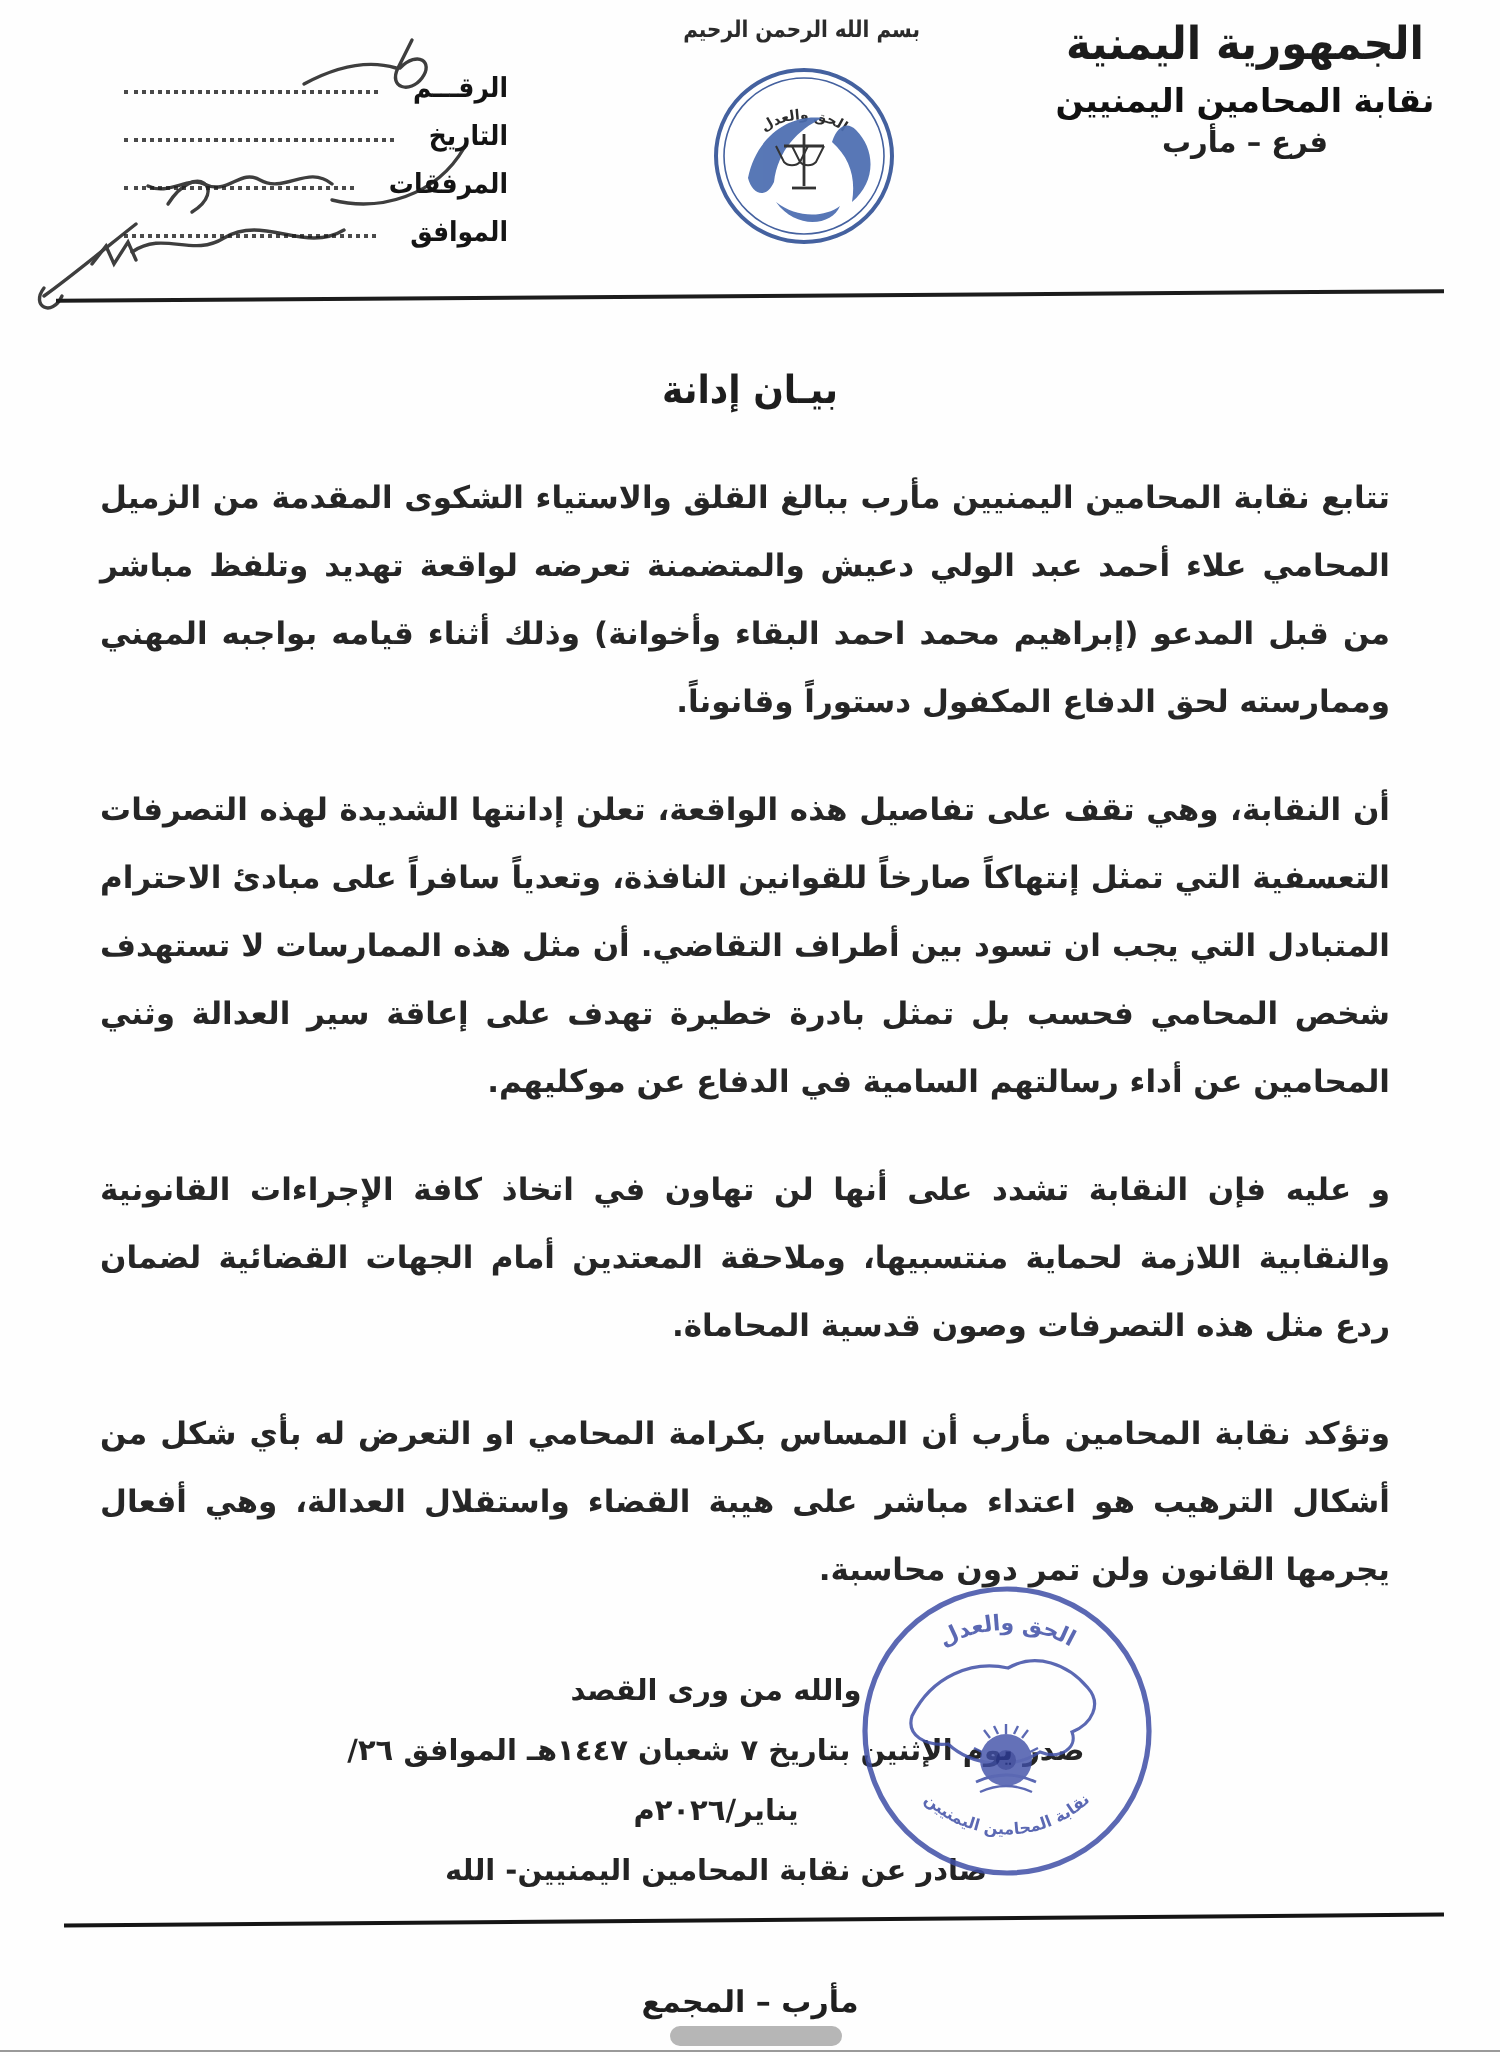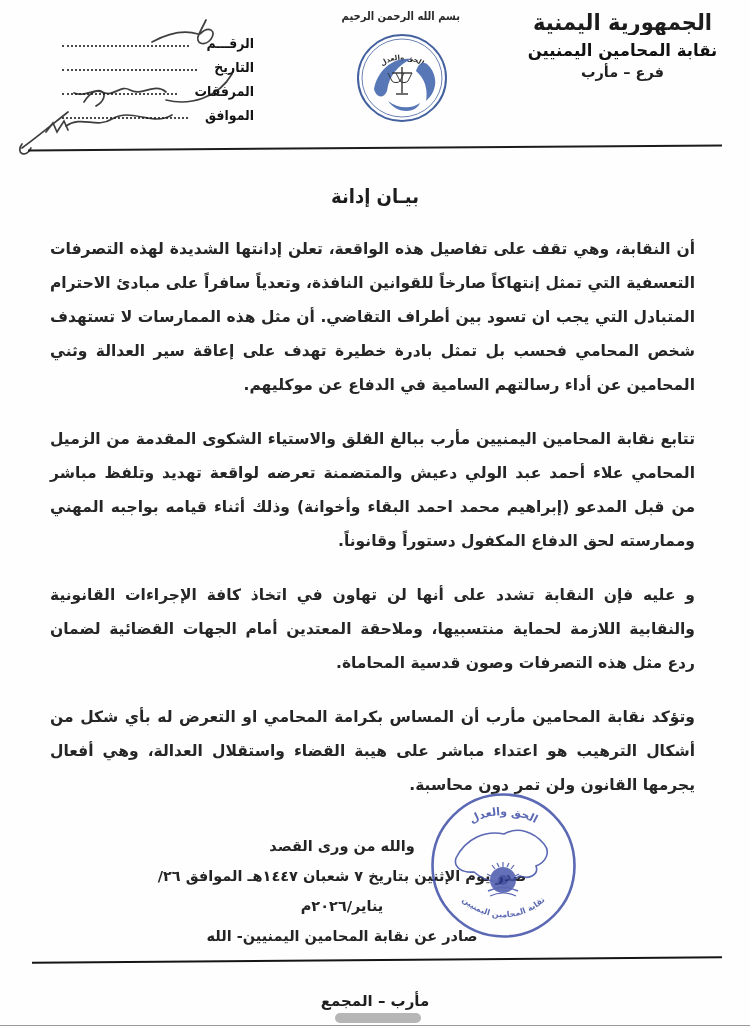--- a/index.html
+++ b/index.html
@@ -28,21 +28,21 @@
 
   .rule-top{position:absolute;top:147px;left:28px;width:694px;border-top:2.5px solid #1c1c1c;transform:rotate(-0.4deg);}
 
   
   .doc-title{position:absolute;top:185px;left:0;width:100%;text-align:center;font-size:18px;font-weight:700;color:#1d1d1d;transform:scaleY(1.08);}
   .body-text{position:absolute;top:232px;right:55px;left:50px;text-align:justify;font-size:15.5px;font-weight:700;line-height:34px;color:#262626;}
   .body-text p{margin:0;}
   .body-text p + p{margin-top:20px;}
 
   
-  .closing{position:absolute;top:831px;left:152px;width:380px;text-align:center;font-size:14.5px;font-weight:700;line-height:30px;color:#242424;}
+  .closing{position:absolute;top:831px;left:168px;width:380px;text-align:center;font-size:14.5px;font-weight:700;line-height:30px;color:#242424;}
   .stamp{position:absolute;top:788px;left:426px;opacity:.85;}
 
   
   .rule-bottom{position:absolute;top:959px;left:32px;width:690px;border-top:2.5px solid #151515;transform:rotate(-0.45deg);}
   .address{position:absolute;top:992px;left:0;width:100%;text-align:center;font-size:15px;font-weight:700;color:#1f1f1f;}
   .gray-bar{position:absolute;top:1013px;left:335px;width:86px;height:10px;background:#b6b6b6;border-radius:5px;}
   .edge-line{position:absolute;top:1025px;left:0;width:100%;border-top:1.5px solid #9a9a9a;}
 </style>
 </head>
 <body>
@@ -112,22 +112,22 @@
     <div class="republic">الجمهورية اليمنية</div>
     <div class="org">نقابة المحامين اليمنيين</div>
     <div class="branch">فرع – مأرب</div>
   </div>
 
   <div class="rule-top"></div>
 
   <div class="doc-title">بيـان إدانة</div>
 
   <div class="body-text">
+    <p>تتابع نقابة المحامين اليمنيين مأرب ببالغ القلق والاستياء الشكوى المقدمة من الزميل المحامي علاء أحمد عبد الولي دعيش والمتضمنة تعرضه لواقعة تهديد وتلفظ مباشر من قبل المدعو (إبراهيم محمد احمد البقاء وأخوانة) وذلك أثناء قيامه بواجبه المهني وممارسته لحق الدفاع المكفول دستوراً وقانوناً.</p>
     <p>أن النقابة، وهي تقف على تفاصيل هذه الواقعة، تعلن إدانتها الشديدة لهذه التصرفات التعسفية التي تمثل إنتهاكاً صارخاً للقوانين النافذة، وتعدياً سافراً على مبادئ الاحترام المتبادل التي يجب ان تسود بين أطراف التقاضي. أن مثل هذه الممارسات لا تستهدف شخص المحامي فحسب بل تمثل بادرة خطيرة تهدف على إعاقة سير العدالة وثني المحامين عن أداء رسالتهم السامية في الدفاع عن موكليهم.</p>
-    <p>تتابع نقابة المحامين اليمنيين مأرب ببالغ القلق والاستياء الشكوى المقدمة من الزميل المحامي علاء أحمد عبد الولي دعيش والمتضمنة تعرضه لواقعة تهديد وتلفظ مباشر من قبل المدعو (إبراهيم محمد احمد البقاء وأخوانة) وذلك أثناء قيامه بواجبه المهني وممارسته لحق الدفاع المكفول دستوراً وقانوناً.</p>
     <p>و عليه فإن النقابة تشدد على أنها لن تهاون في اتخاذ كافة الإجراءات القانونية والنقابية اللازمة لحماية منتسبيها، وملاحقة المعتدين أمام الجهات القضائية لضمان ردع مثل هذه التصرفات وصون قدسية المحاماة.</p>
     <p>وتؤكد نقابة المحامين مأرب أن المساس بكرامة المحامي او التعرض له بأي شكل من أشكال الترهيب هو اعتداء مباشر على هيبة القضاء واستقلال العدالة، وهي أفعال يجرمها القانون ولن تمر دون محاسبة.</p>
   </div>
 
   <div class="closing">
     <div>والله من ورى القصد</div>
     <div>صدر يوم الإثنين بتاريخ ٧ شعبان ١٤٤٧هـ الموافق ٢٦/يناير/٢٠٢٦م</div>
     <div>صادر عن نقابة المحامين اليمنيين- الله</div>
   </div>
 

